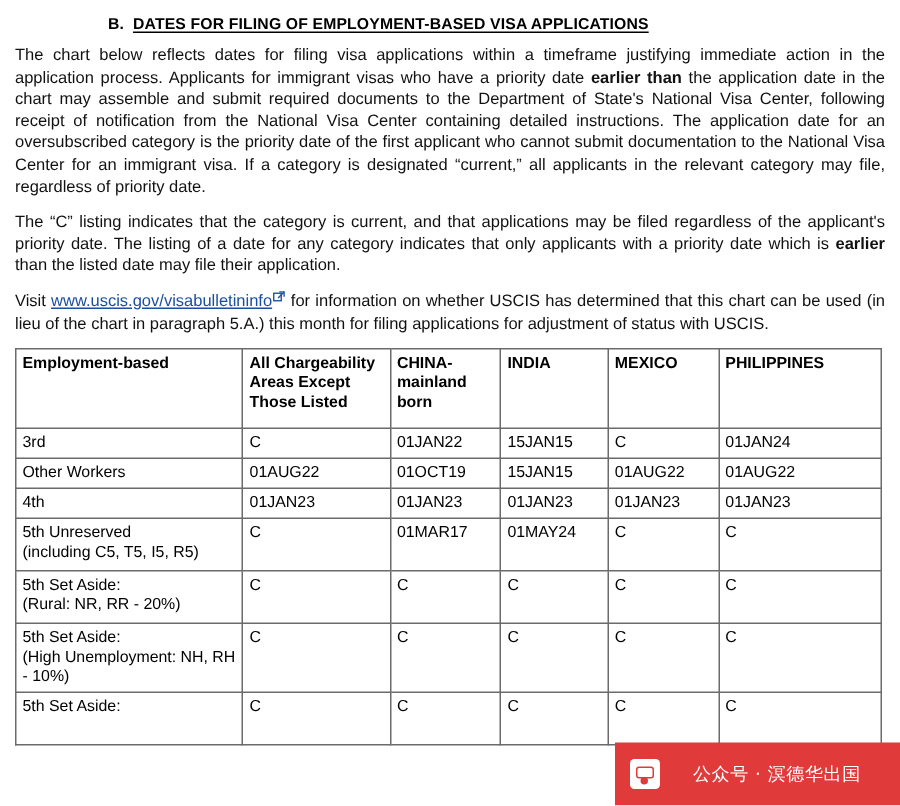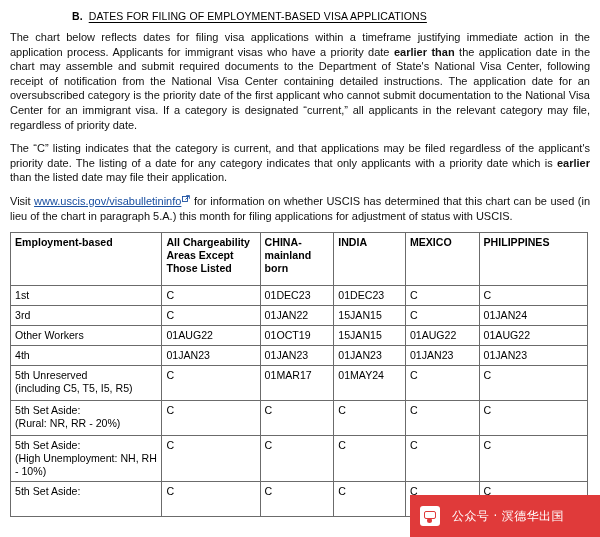--- a/index.html
+++ b/index.html
@@ -27,21 +27,21 @@
     gap: 6px;
     margin: 2px 0 8px 62px;
     font-size: 10.5px;
     font-weight: bold;
     letter-spacing: 0.1px;
   }
   .section-heading .letter {
     font-weight: bold;
   }
   .section-heading .title {
-    font-weight: normal;
+    font-weight: bold;
     text-decoration: underline;
     text-underline-offset: 2px;
   }
   p.body-text {
     margin: 0 0 9px 0;
     font-size: 11px;
     line-height: 14.6px;
     text-align: justify;
     color: #111;
   }
@@ -93,21 +93,21 @@
   .watermark {
     position: absolute;
     right: 0px;
     bottom: 0px;
     width: 190px;
     height: 42px;
     background: #e03a3a;
     color: #ffffff;
     display: flex;
     align-items: center;
-    gap: 12px;
+    gap: 22px;
     padding-left: 10px;
     box-sizing: border-box;
     font-size: 12.5px;
   }
   .wm-icon {
     width: 20px;
     height: 20px;
     flex: 0 0 20px;
     border-radius: 3px;
     background: #ffffff;
@@ -172,30 +172,20 @@
         <th>All Chargeability Areas Except Those Listed</th>
         <th>CHINA-mainland born</th>
         <th>INDIA</th>
         <th>MEXICO</th>
         <th>PHILIPPINES</th>
       </tr>
     </thead>
     <tbody>
       <tr>
         <td>
-            <span class="cell-sub">1st</span>
-          </td>
-        <td>C</td>
-        <td>01DEC23</td>
-        <td>01DEC23</td>
-        <td>C</td>
-        <td>C</td>
-      </tr>
-      <tr>
-        <td>
             <span class="cell-sub">3rd</span>
           </td>
         <td>C</td>
         <td>01JAN22</td>
         <td>15JAN15</td>
         <td>C</td>
         <td>01JAN24</td>
       </tr>
       <tr>
         <td>

